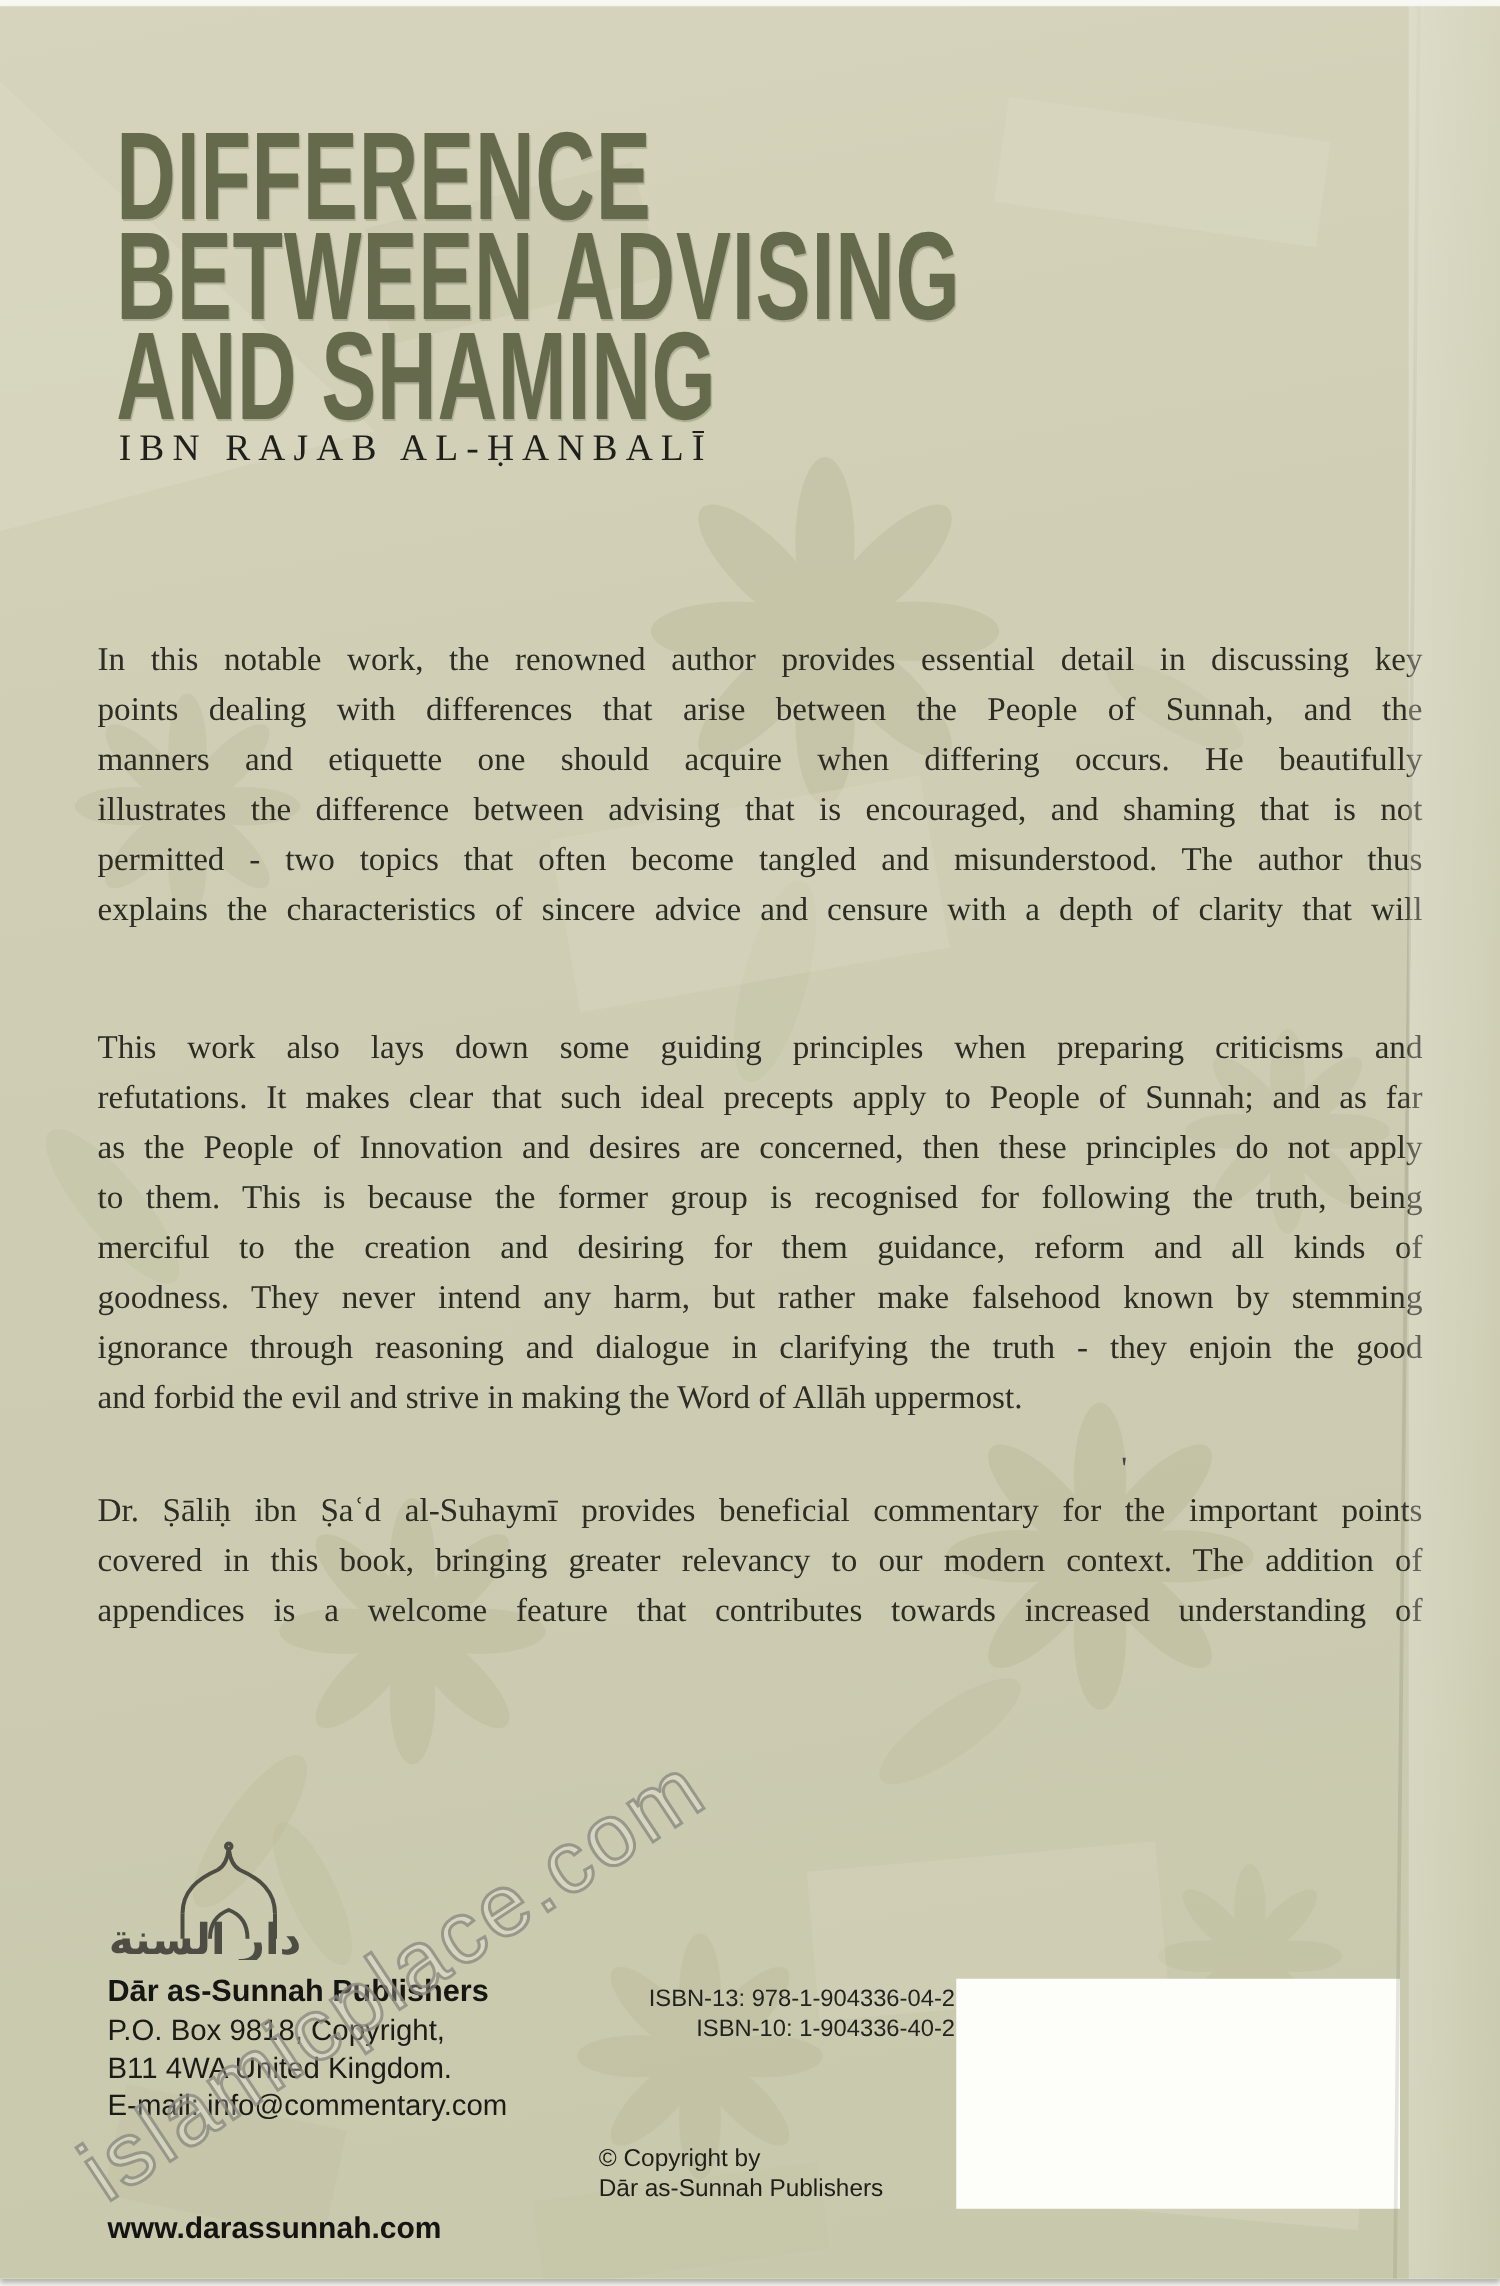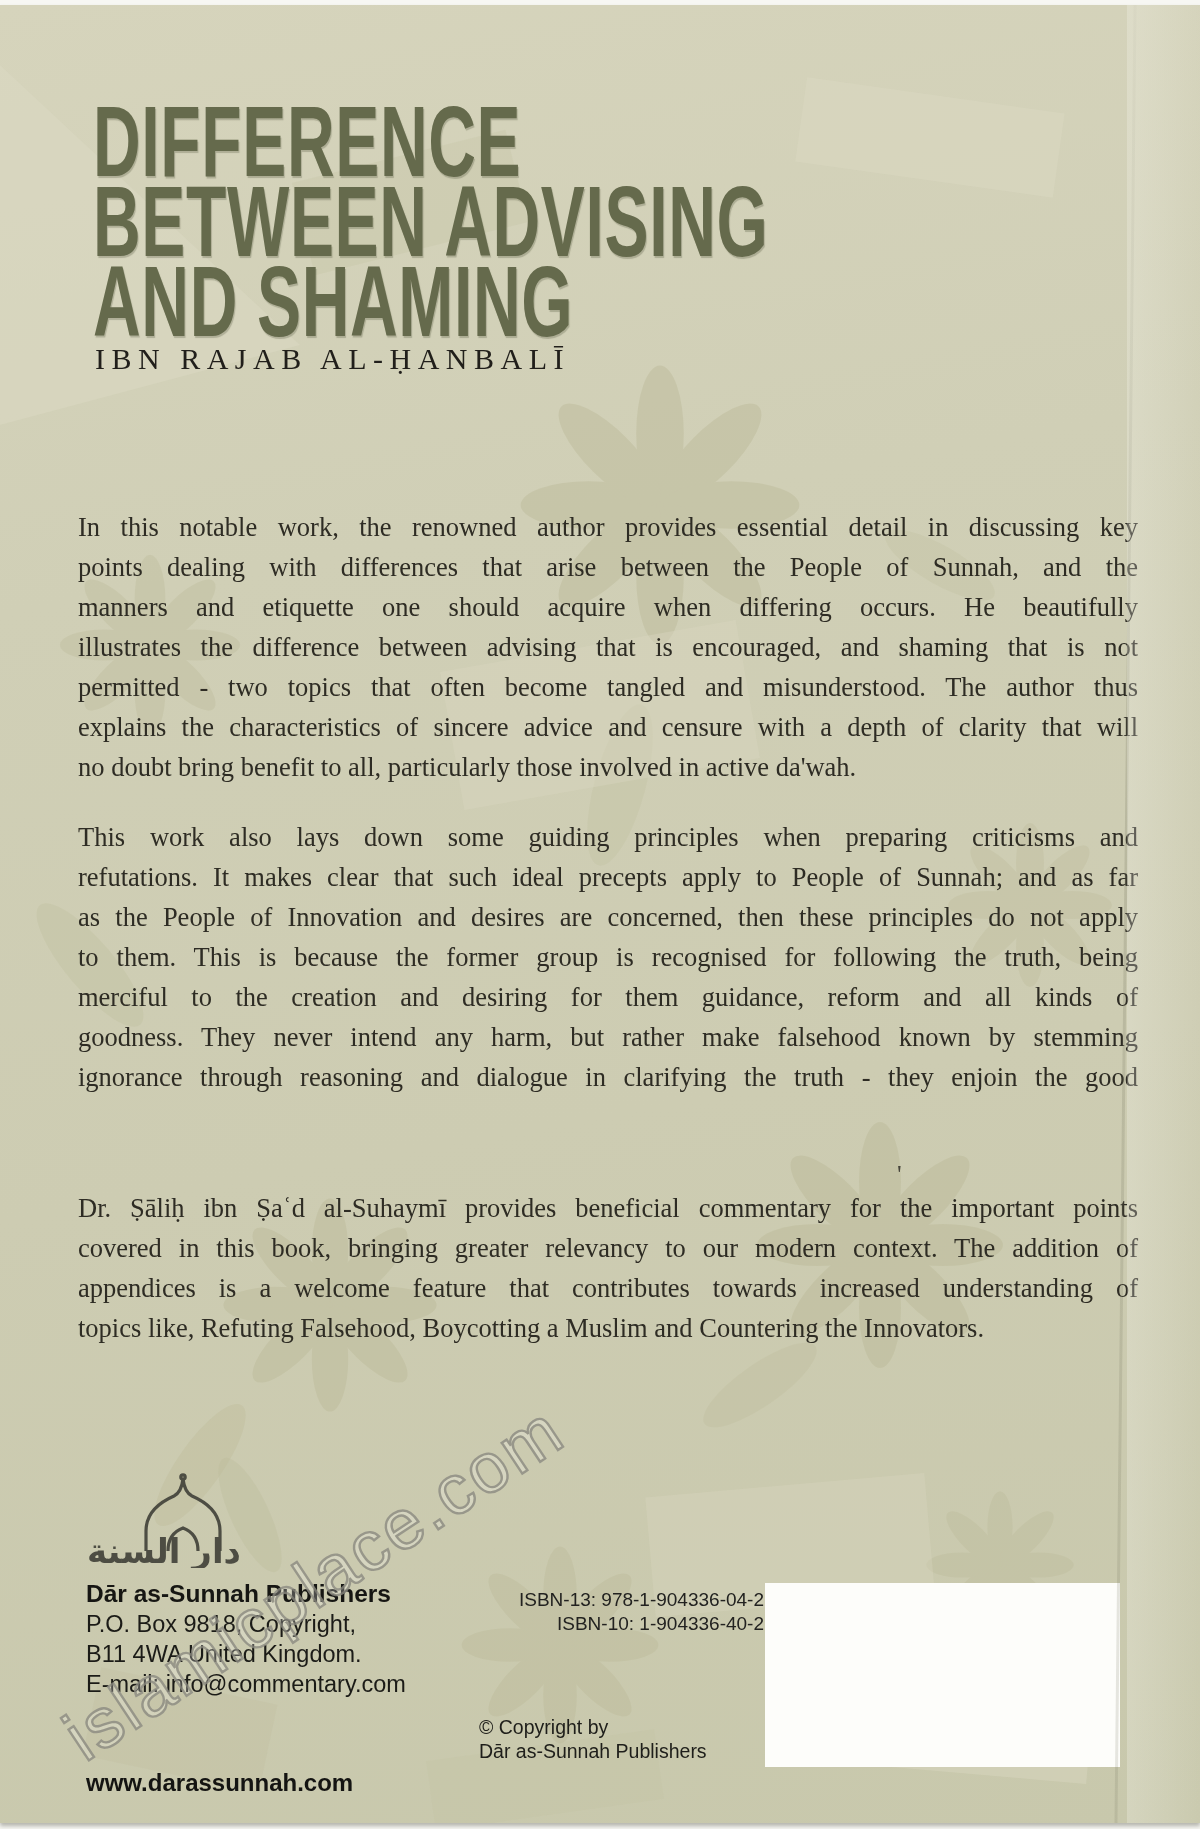--- a/index.html
+++ b/index.html
@@ -103,36 +103,35 @@
 
     <div class="author">IBN RAJAB AL-ḤANBALĪ</div>
 
     <div class="para p1">
         <div class="bodyline">In this notable work, the renowned author provides essential detail in discussing key</div>
         <div class="bodyline">points dealing with differences that arise between the People of Sunnah, and the</div>
         <div class="bodyline">manners and etiquette one should acquire when differing occurs. He beautifully</div>
         <div class="bodyline">illustrates the difference between advising that is encouraged, and shaming that is not</div>
         <div class="bodyline">permitted - two topics that often become tangled and misunderstood. The author thus</div>
         <div class="bodyline">explains the characteristics of sincere advice and censure with a depth of clarity that will</div>
-        <div class="bodyline lastline">no doubt bring benefit to all, particularly those involved in active da'wah.</div>
       </div>
     <div class="para p2">
         <div class="bodyline">This work also lays down some guiding principles when preparing criticisms and</div>
         <div class="bodyline">refutations. It makes clear that such ideal precepts apply to People of Sunnah; and as far</div>
         <div class="bodyline">as the People of Innovation and desires are concerned, then these principles do not apply</div>
         <div class="bodyline">to them. This is because the former group is recognised for following the truth, being</div>
         <div class="bodyline">merciful to the creation and desiring for them guidance, reform and all kinds of</div>
         <div class="bodyline">goodness. They never intend any harm, but rather make falsehood known by stemming</div>
         <div class="bodyline">ignorance through reasoning and dialogue in clarifying the truth - they enjoin the good</div>
+        <div class="bodyline lastline">and forbid the evil and strive in making the Word of Allāh uppermost.</div>
       </div>
     <div class="para p3">
         <div class="bodyline">Dr. Ṣāliḥ ibn Ṣaʿd al-Suhaymī provides beneficial commentary for the important points</div>
         <div class="bodyline">covered in this book, bringing greater relevancy to our modern context. The addition of</div>
         <div class="bodyline">appendices is a welcome feature that contributes towards increased understanding of</div>
-        <div class="bodyline lastline">topics like, Refuting Falsehood, Boycotting a Muslim and Countering the Innovators.</div>
       </div>
 
     <div class="stray">'</div>
 
     <svg class="logo" width="180" height="95" viewBox="0 0 180 95">
       <g stroke="#4d4d43" stroke-width="3.2" fill="none">
         <path d="M70,58 C70,40 82,30 98,23 C104,20 106,14 107,6 C108,14 110,20 116,23 C132,30 144,40 144,58"></path>
         <line x1="70" y1="58" x2="70" y2="78"></line>
         <line x1="144" y1="58" x2="144" y2="78"></line>
         <path d="M92,78 C92,64 99,58 107,55 C115,58 122,64 122,78"></path>

